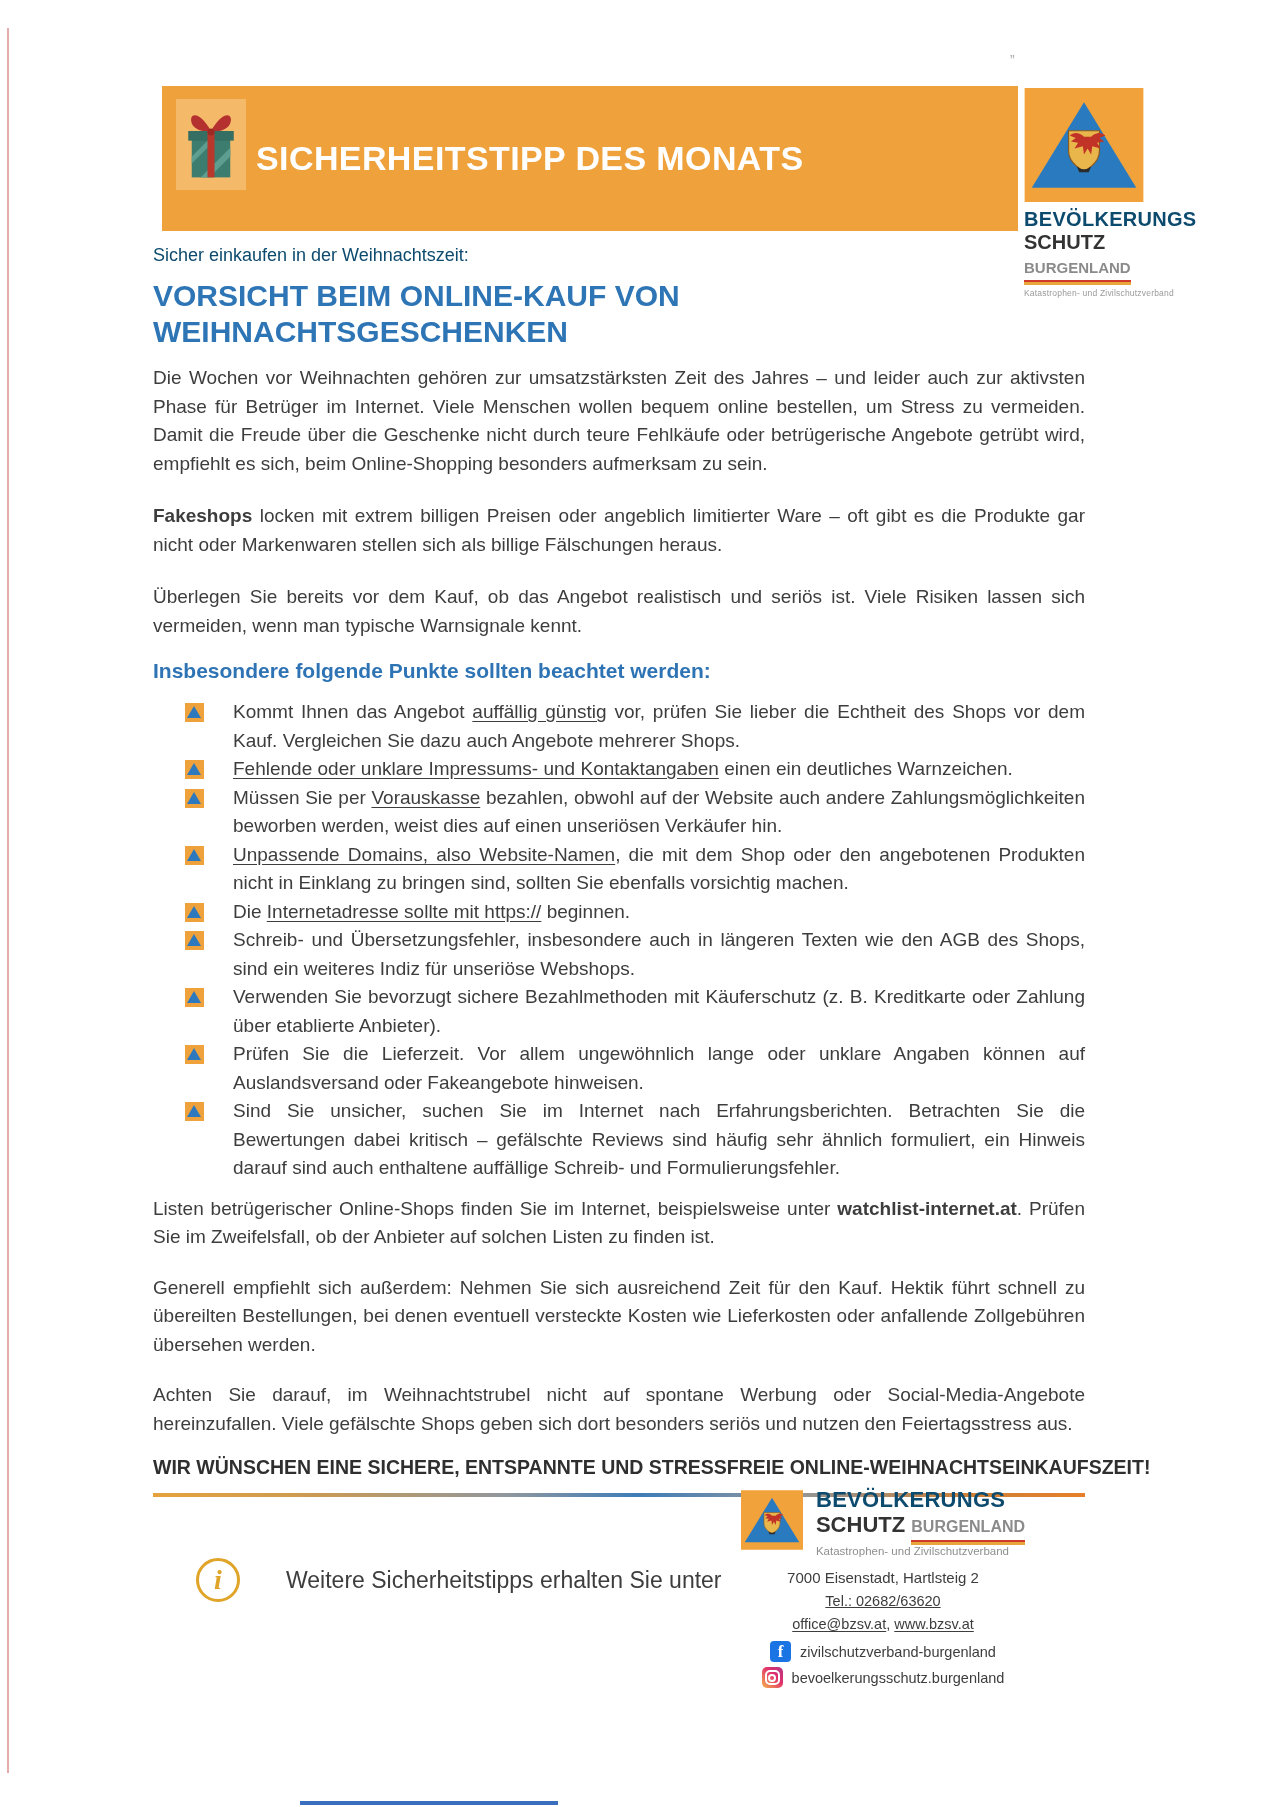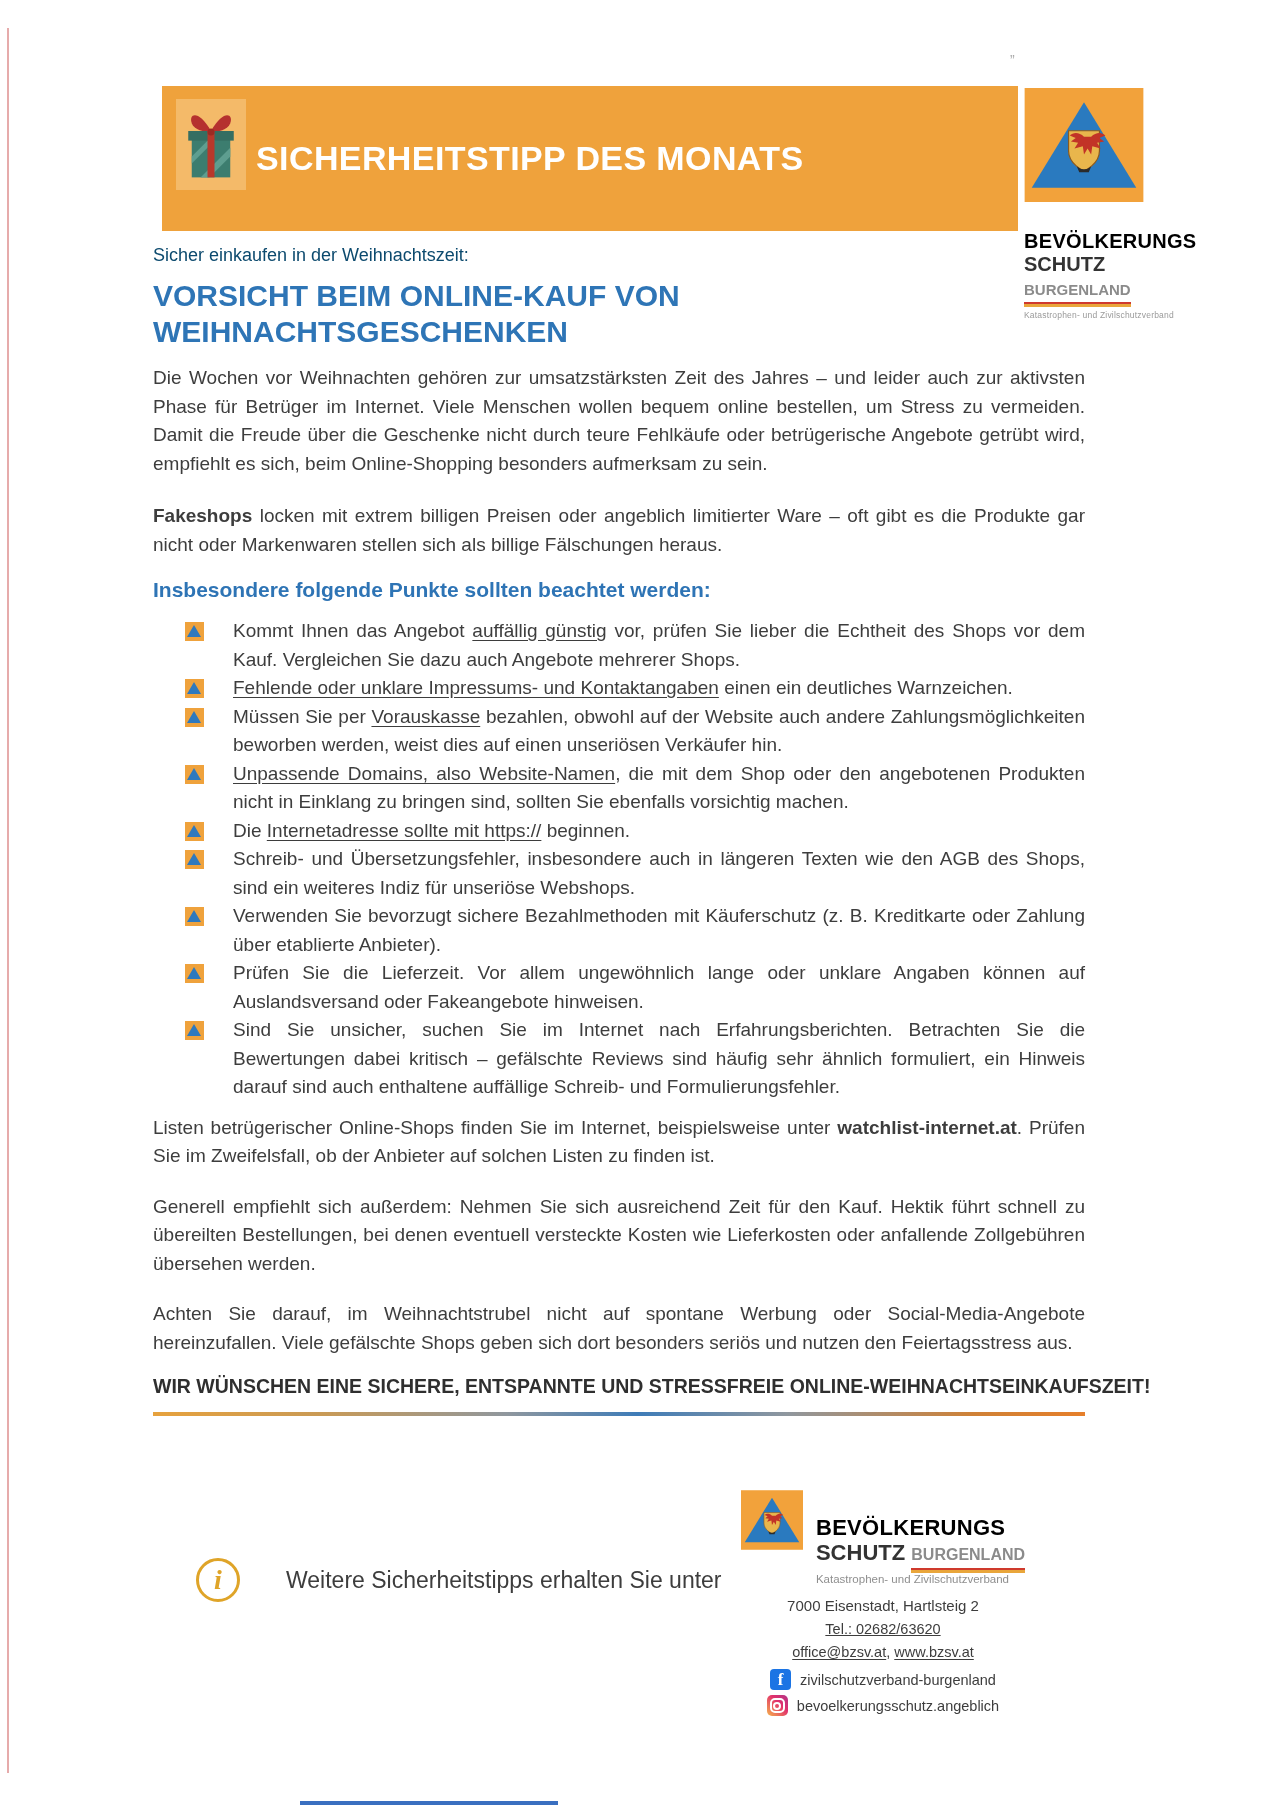--- a/index.html
+++ b/index.html
@@ -17,21 +17,21 @@
   .banner { position:absolute; left:162px; top:86px; width:856px; height:145px; background:#EFA23C; }
   .gift-tile { position:absolute; left:14px; top:13px; width:70px; height:91px;
                background:#F4BA69; display:flex; align-items:center; justify-content:center; }
   .banner-title { position:absolute; left:94px; top:0; height:100%; display:flex; align-items:center;
                   margin:0; color:#fff; font-size:34px; font-weight:bold; letter-spacing:.4px; }
 
   
   .logo-top { position:absolute; left:1024px; top:88px; width:175px; }
   .logo-mark { width:120px; height:114px; }
   .logo-mark svg { display:block; width:100%; height:100%; }
-  .org-words .l1 { font-size:20px; font-weight:800; color:#000000; letter-spacing:.3px; line-height:22px;margin-top:28px; }
+  .org-words .l1 { font-size:20px; font-weight:800; color:#0c4a6e; letter-spacing:.3px; line-height:22px; }
   .org-words .l2 { font-size:20px; font-weight:800; color:#333; line-height:24px; }
   .region { font-size:15px; color:#8b8b8b; font-weight:600; position:relative; display:inline-block; }
   .region::after { content:''; position:absolute; left:0; right:0; bottom:-5px; height:5px;
                    background:linear-gradient(#cf3a2d 0 45%, #e9a63b 45% 100%); }
   .logo-top .sub { font-size:8.5px; color:#9a9a9a; margin-top:8px; letter-spacing:.2px; }
   .logo-top .org-words { margin-top:6px; }
 
   
   .content { position:absolute; left:153px; top:240px; width:932px; color:#3d3d3d; }
   .kicker { font-size:18px; line-height:30px; color:#0c4a6e; }
@@ -128,20 +128,21 @@
     </div>
   </div>
 
   <main class="content">
     <div class="kicker">Sicher einkaufen in der Weihnachtszeit:</div>
     <h2 class="title">VORSICHT BEIM ONLINE-KAUF VON WEIHNACHTSGESCHENKEN</h2>
 
     <div id="paras-top">
         <p class="para"><span>Die Wochen vor Weihnachten gehören zur umsatzstärksten Zeit des Jahres – und leider auch zur aktivsten Phase für Betrüger im Internet. Viele Menschen wollen bequem online bestellen, um Stress zu vermeiden. Damit die Freude über die Geschenke nicht durch teure Fehlkäufe oder betrügerische Angebote getrübt wird, empfiehlt es sich, beim Online-Shopping besonders aufmerksam zu sein.</span></p>
         <p class="para"><span class="b">Fakeshops</span><span> locken mit extrem billigen Preisen oder angeblich limitierter Ware – oft gibt es die Produkte gar nicht oder Markenwaren stellen sich als billige Fälschungen heraus.</span></p>
+        <p class="para"><span>Überlegen Sie bereits vor dem Kauf, ob das Angebot realistisch und seriös ist. Viele Risiken lassen sich vermeiden, wenn man typische Warnsignale kennt.</span></p>
       </div>
 
     <h3 class="list-heading">Insbesondere folgende Punkte sollten beachtet werden:</h3>
     <ul class="checklist" id="checklist">
         <li><span class="blt"></span><span class="li-text"><span>Kommt Ihnen das Angebot </span><span class="u">auffällig günstig</span><span> vor, prüfen Sie lieber die Echtheit des Shops vor dem Kauf. Vergleichen Sie dazu auch Angebote mehrerer Shops.</span></span></li>
         <li><span class="blt"></span><span class="li-text"><span class="u">Fehlende oder unklare Impressums- und Kontaktangaben</span><span> einen ein deutliches Warnzeichen.</span></span></li>
         <li><span class="blt"></span><span class="li-text"><span>Müssen Sie per </span><span class="u">Vorauskasse</span><span> bezahlen, obwohl auf der Website auch andere Zahlungsmöglichkeiten beworben werden, weist dies auf einen unseriösen Verkäufer hin.</span></span></li>
         <li><span class="blt"></span><span class="li-text"><span class="u">Unpassende Domains, also Website-Namen</span><span>, die mit dem Shop oder den angebotenen Produkten nicht in Einklang zu bringen sind, sollten Sie ebenfalls vorsichtig machen.</span></span></li>
         <li><span class="blt"></span><span class="li-text"><span>Die </span><span class="u">Internetadresse sollte mit https://</span><span> beginnen.</span></span></li>
         <li><span class="blt"></span><span class="li-text"><span>Schreib- und Übersetzungsfehler, insbesondere auch in längeren Texten wie den AGB des Shops, sind ein weiteres Indiz für unseriöse Webshops.</span></span></li>
@@ -188,17 +189,17 @@
     <div class="phone">Tel.: 02682/63620</div>
     <div class="links">
       <span>office@bzsv.at</span><span class="sep">, </span><span>www.bzsv.at</span>
     </div>
     <div class="social">
       <span class="fb-icon">f</span>
       <span>zivilschutzverband-burgenland</span>
     </div>
     <div class="social">
       <span class="ig-icon"></span>
-      <span>bevoelkerungsschutz.angeblich</span>
+      <span>bevoelkerungsschutz.burgenland</span>
     </div>
   </div>
 
 </div>
 
 </body></html>

